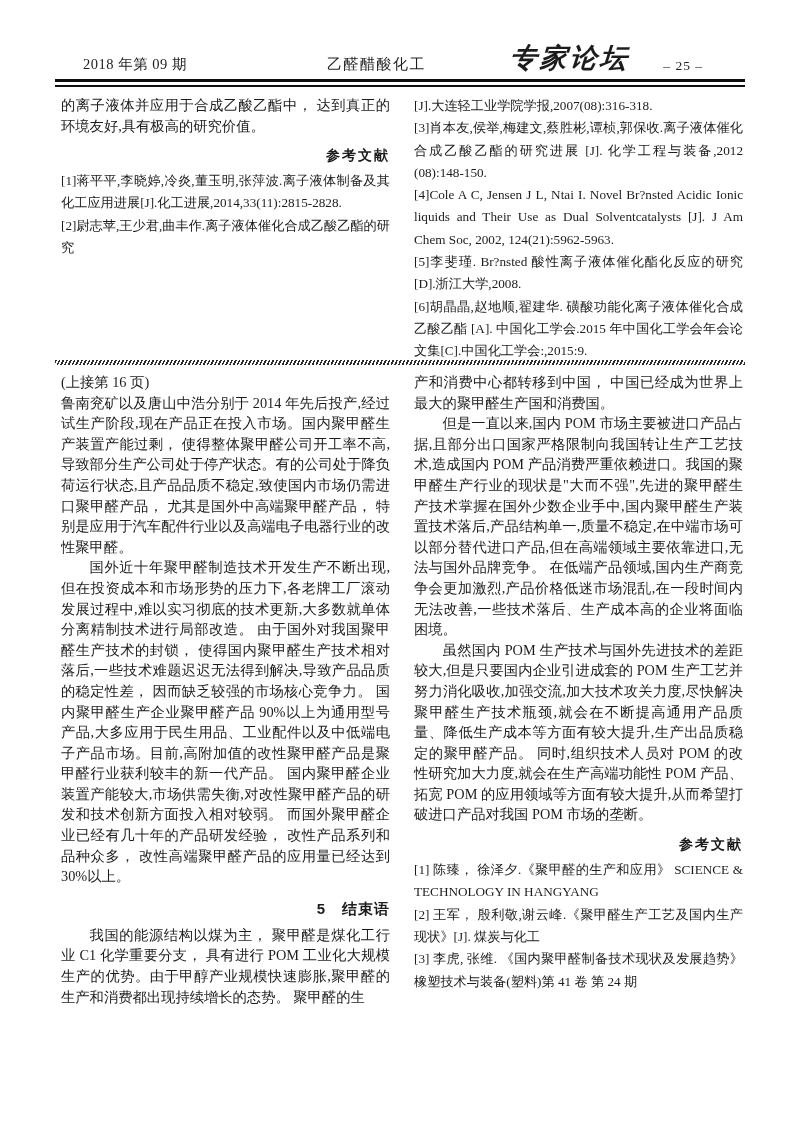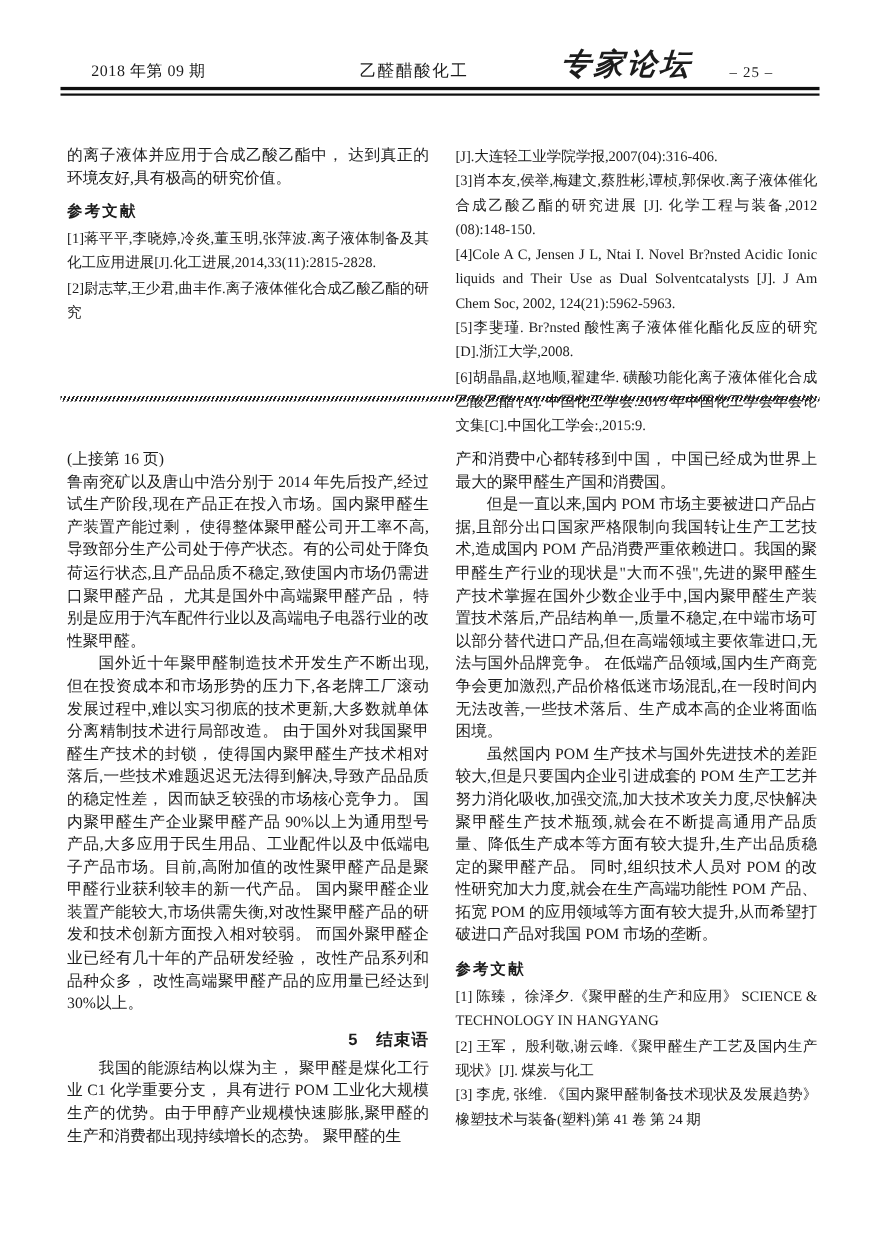--- a/index.html
+++ b/index.html
@@ -62,40 +62,39 @@
     border-bottom: 2.5px solid #0f0f0f;
   }
   
   .section {
     position: absolute;
     left: 61px;
     width: 682px;
     display: flex;
     gap: 24px;
     overflow: hidden;
-    margin-top: 36px;
   }
   .sec1 { top: 95px;  height: 266px; }
   .sec2 { top: 372px; height: 672px; }
   .col { width: 334px; }
   .col p {
     margin: 0;
     font-size: 14.3px;
     line-height: 20.6px;
     text-align: justify;
     text-justify: inter-ideograph;
   }
   .indent { text-indent: 2em; }
   .ref {
     font-size: 13.2px !important;
     line-height: 22.3px !important;
   }
   .ref-heading {
     margin: 11px 0 5px;
-    text-align: left;
+    text-align: right;
     font-size: 14px;
     font-weight: bold;
     font-family: "Liberation Sans", "DejaVu Sans", sans-serif;
     letter-spacing: 2px;
   }
   .sec-heading {
     margin: 13px 0 6px;
     font-size: 15px;
     font-weight: bold;
     font-family: "Liberation Sans", "DejaVu Sans", sans-serif;
@@ -130,21 +129,21 @@
   <div class="header-rule"></div>
 
   <div class="section sec1">
     <div class="col">
       <p>的离子液体并应用于合成乙酸乙酯中， 达到真正的环境友好,具有极高的研究价值。</p>
       <div class="ref-heading">参考文献</div>
       <p class="ref">[1]蒋平平,李晓婷,冷炎,董玉明,张萍波.离子液体制备及其化工应用进展[J].化工进展,2014,33(11):2815-2828.</p>
       <p class="ref">[2]尉志苹,王少君,曲丰作.离子液体催化合成乙酸乙酯的研究</p>
     </div>
     <div class="col">
-      <p class="ref">[J].大连轻工业学院学报,2007(04):316-406.</p>
+      <p class="ref">[J].大连轻工业学院学报,2007(08):316-318.</p>
       <p class="ref">[3]肖本友,侯举,梅建文,蔡胜彬,谭桢,郭保收.离子液体催化合成乙酸乙酯的研究进展 [J]. 化学工程与装备,2012 (08):148-150.</p>
       <p class="ref">[4]Cole A C, Jensen J L, Ntai I. Novel Br?nsted Acidic Ionic liquids and Their Use as Dual Solventcatalysts [J]. J Am Chem Soc, 2002, 124(21):5962-5963.</p>
       <p class="ref">[5]李斐瑾. Br?nsted 酸性离子液体催化酯化反应的研究[D].浙江大学,2008.</p>
       <p class="ref">[6]胡晶晶,赵地顺,翟建华. 磺酸功能化离子液体催化合成乙酸乙酯 [A]. 中国化工学会.2015 年中国化工学会年会论文集[C].中国化工学会:,2015:9.</p>
     </div>
   </div>
 
   <div class="squiggle-divider"></div>
 
   <div class="section sec2">

